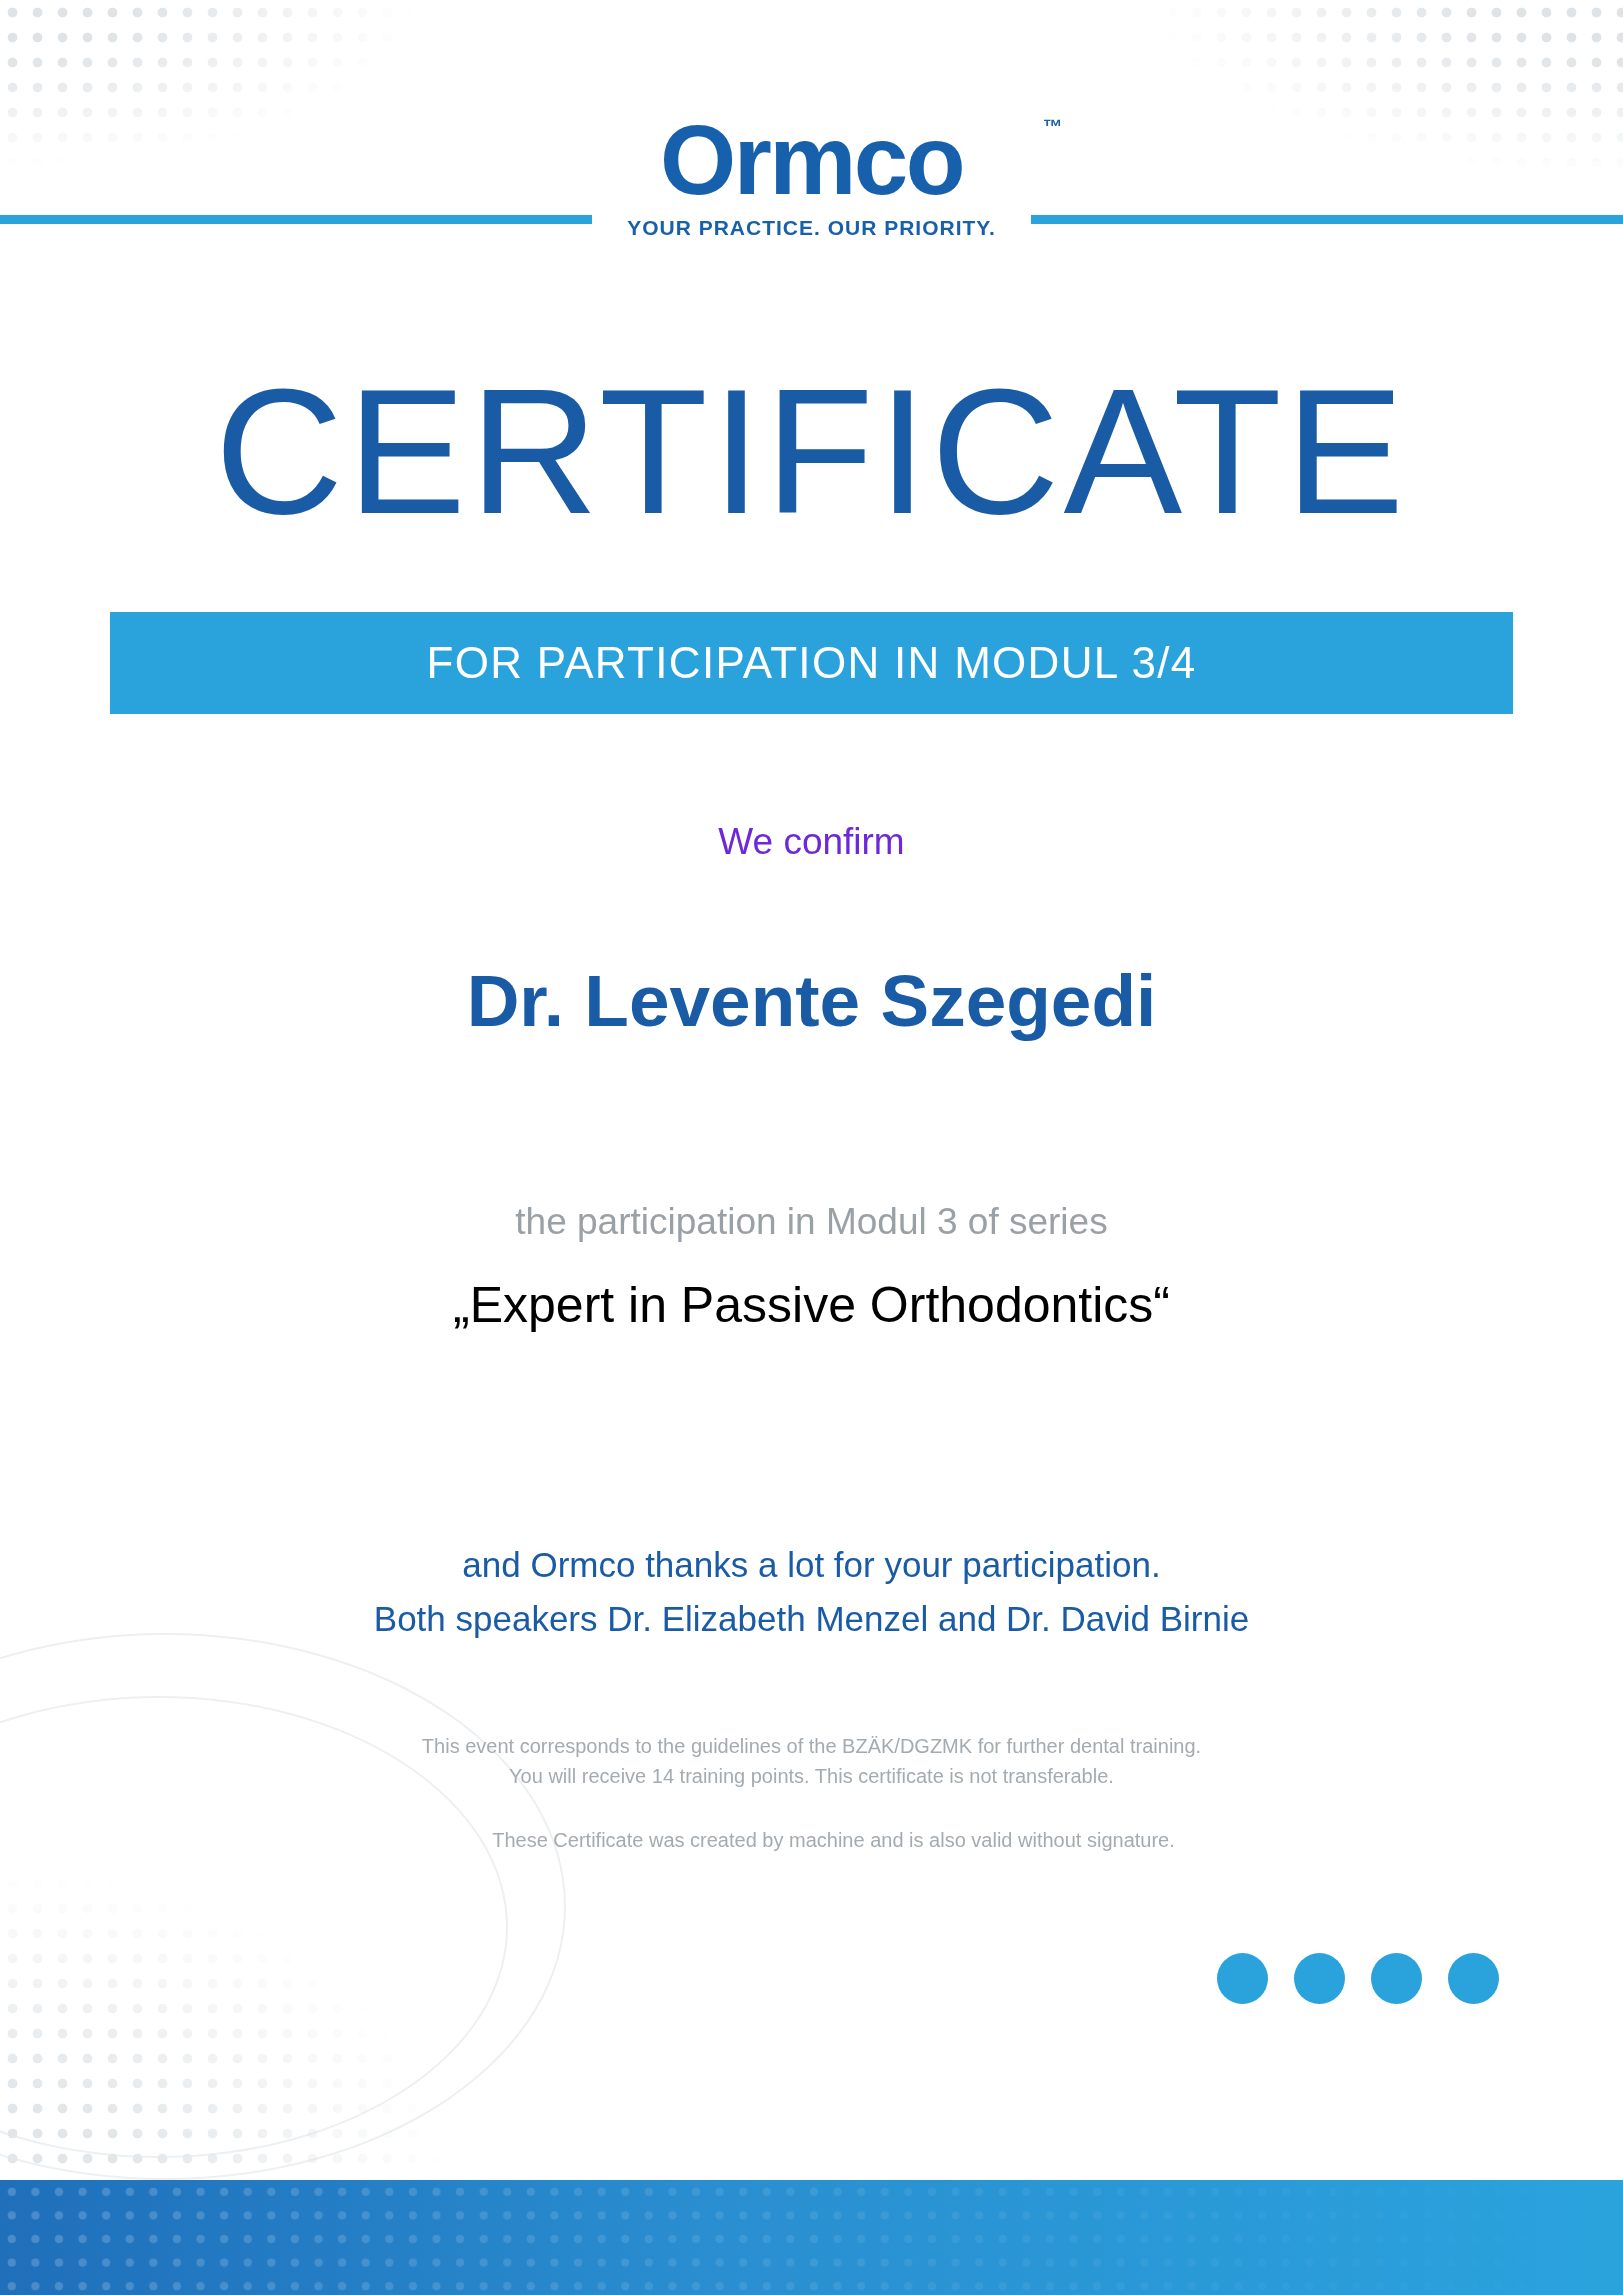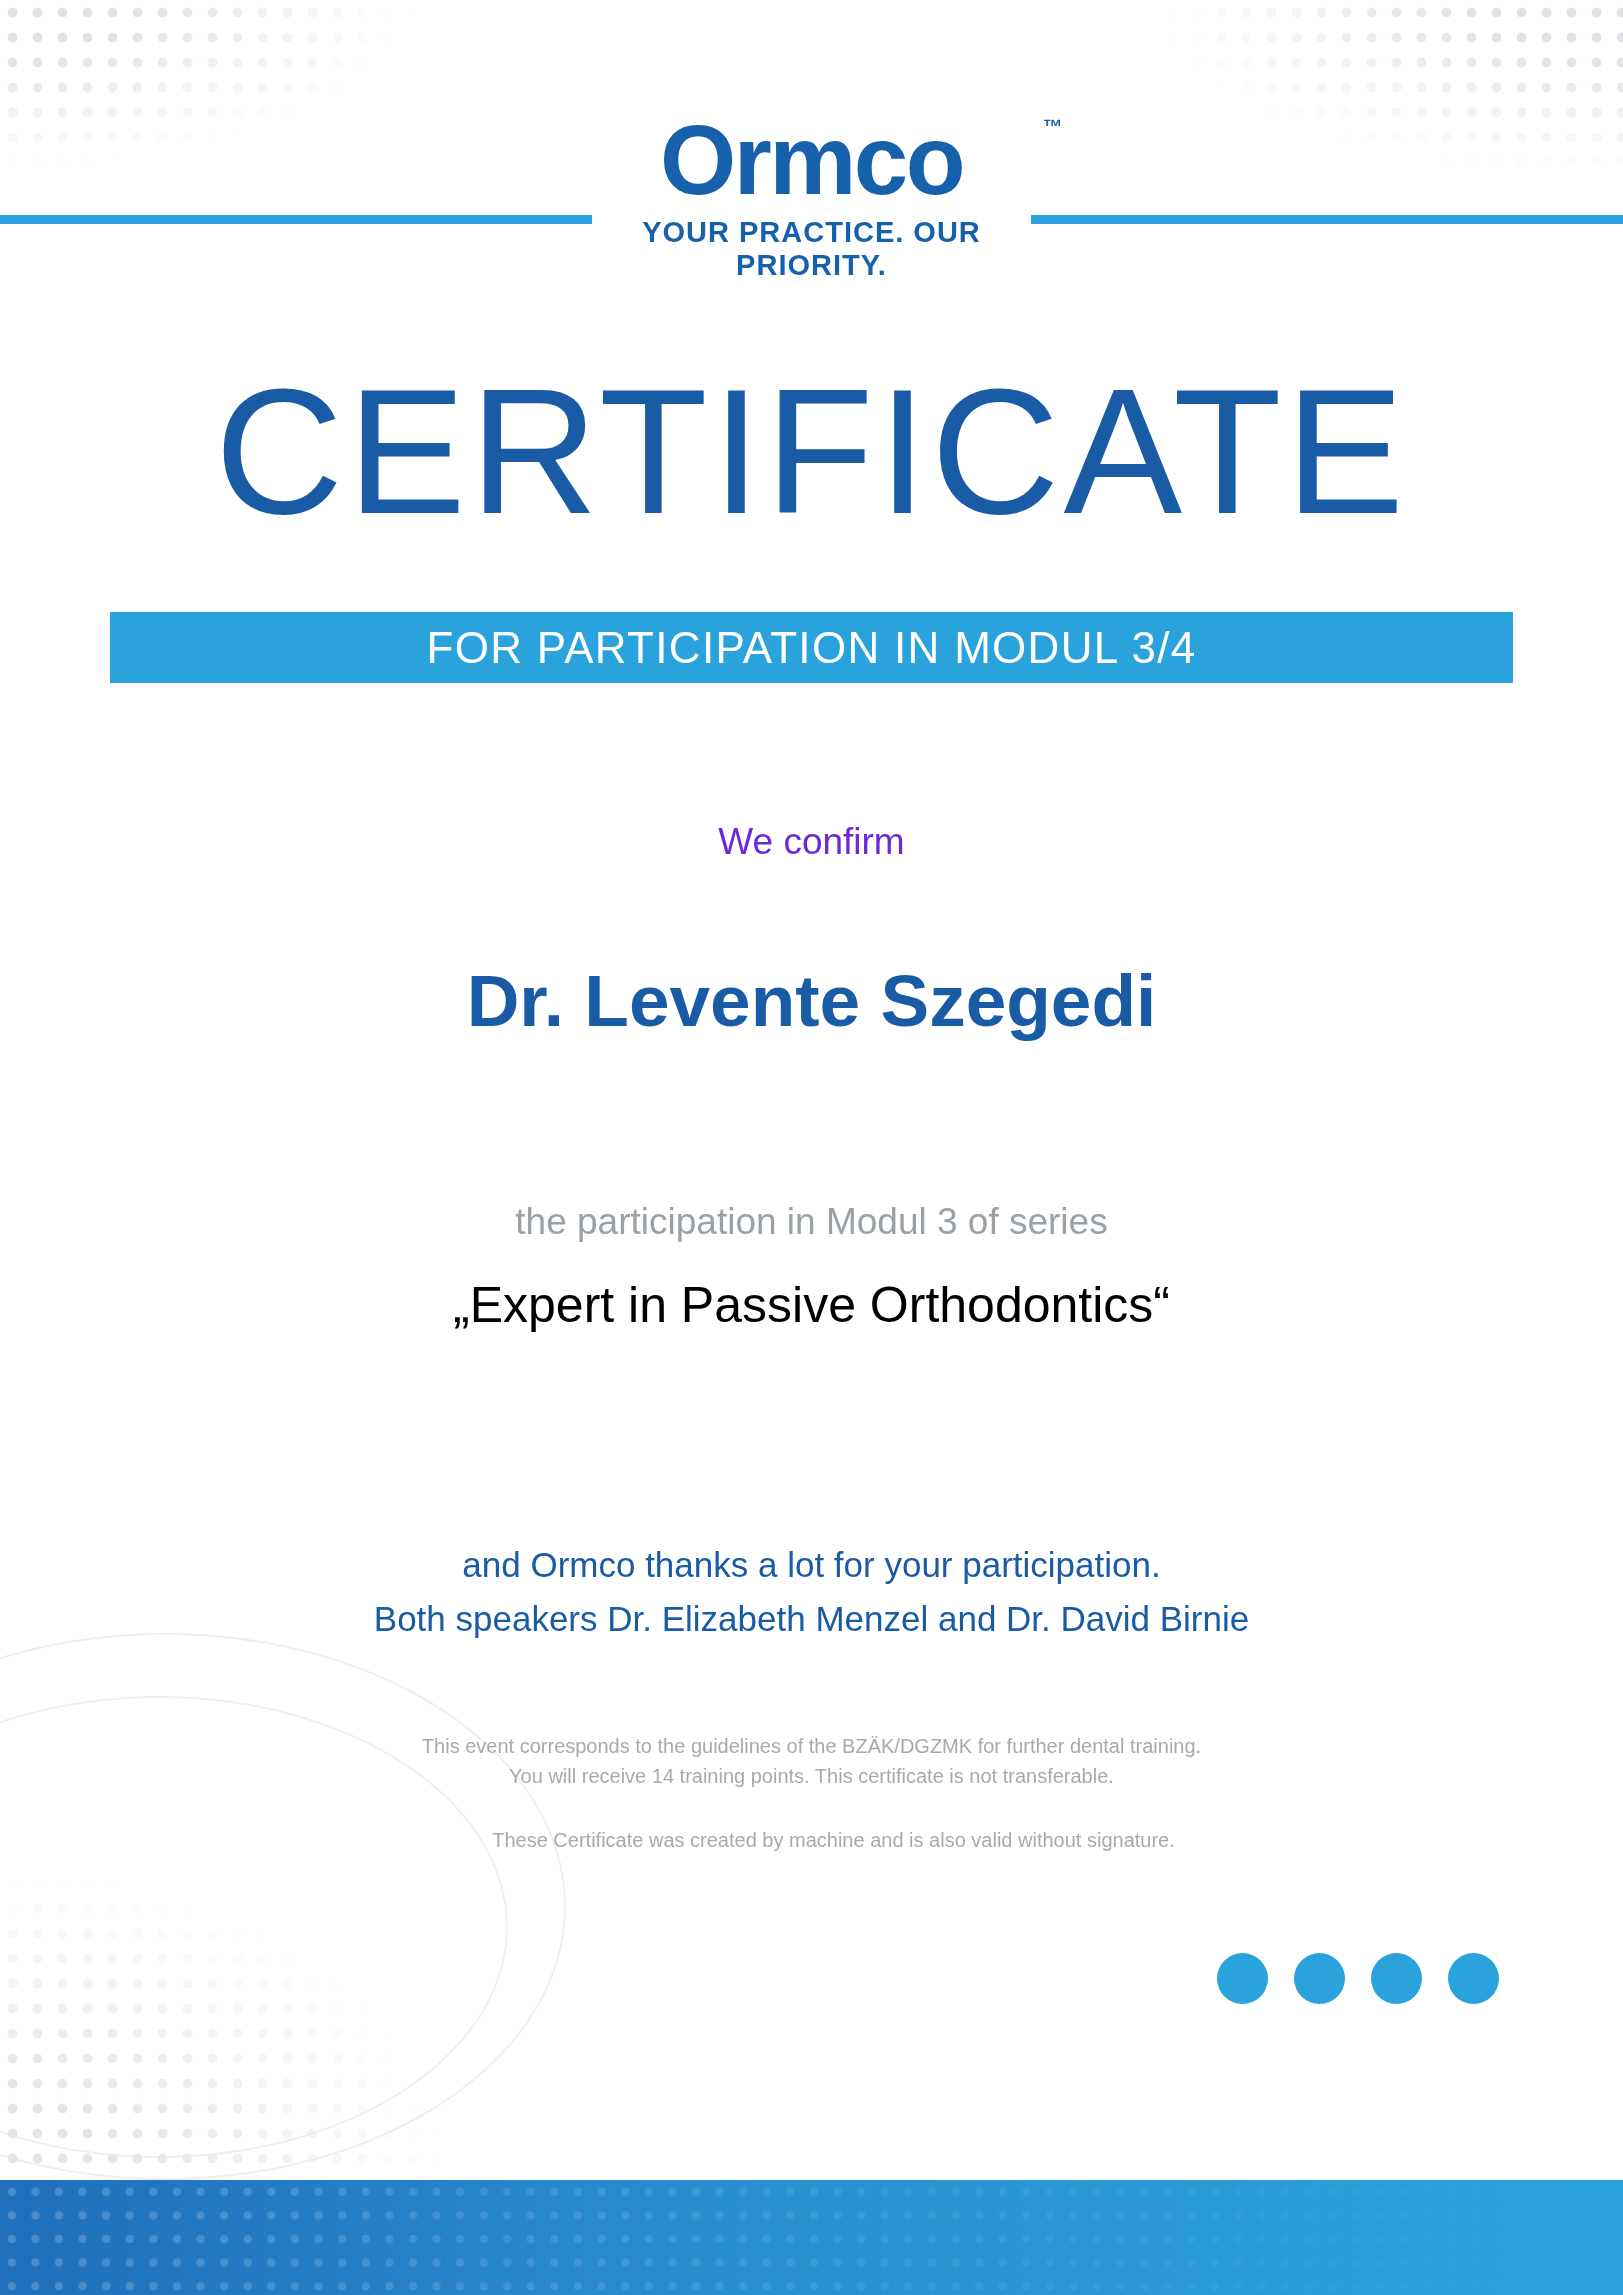--- a/index.html
+++ b/index.html
@@ -82,21 +82,21 @@
     position: absolute;
     top: 3.9px;
     right: -22px;
     font-size: 19.6px;
     font-weight: bold;
     color: #1760ab;
     letter-spacing: 0;
   }
   .logo-tagline {
     margin-top: 6.5px;
-    font-size: 29px;
+    font-size: 21px;
     font-weight: bold;
     color: #1760ab;
     letter-spacing: 1px;
   }
   .rule-left, .rule-right {
     position: absolute;
     top: 215px;
     height: 8.5px;
     background: #2aa3dd;
   }
@@ -113,21 +113,21 @@
     line-height: 1;
     color: #1a5ba6;
     letter-spacing: 3.9px;
     font-weight: 400;
   }
   .subtitle-bar {
     position: absolute;
     top: 612px;
     left: 110px;
     right: 110px;
-    height: 71px;
+    height: 102px;
     background: #2aa3dd;
     display: flex;
     align-items: center;
     justify-content: center;
   }
   .subtitle-bar span {
     color: #ffffff;
     font-size: 44px;
     letter-spacing: 1.3px;
     font-weight: 400;

